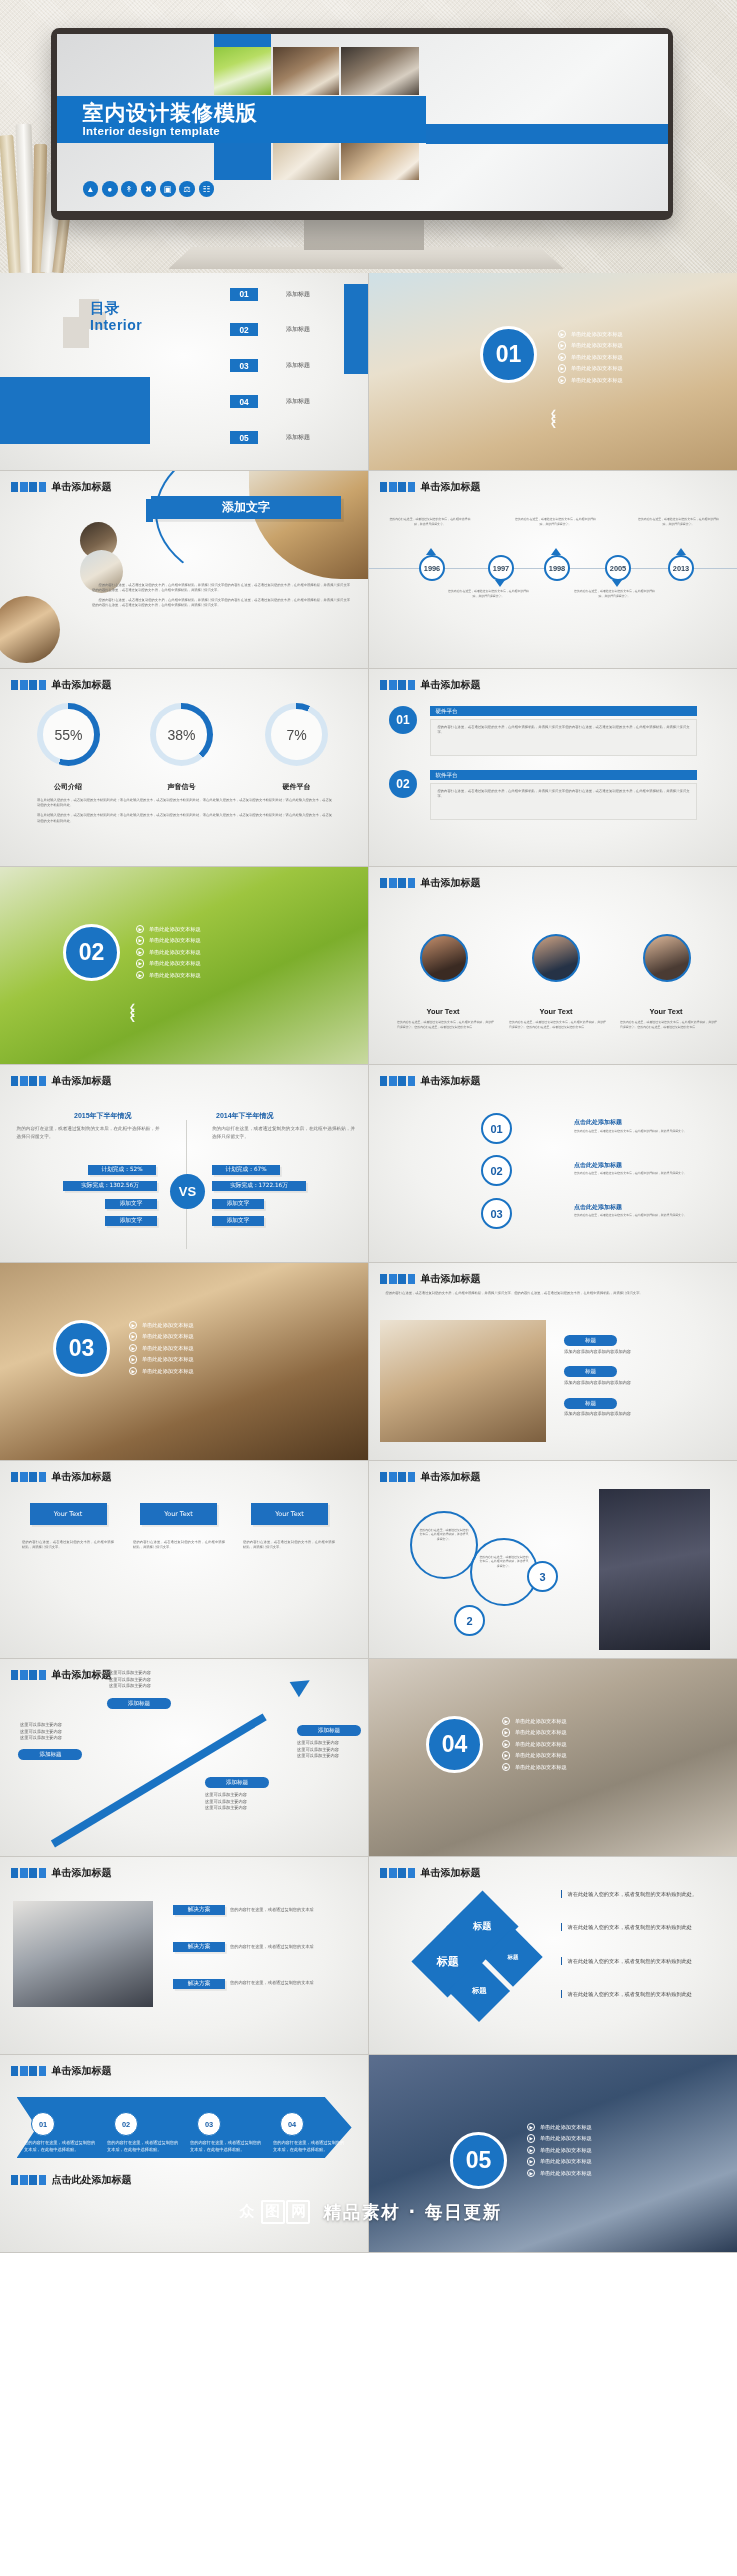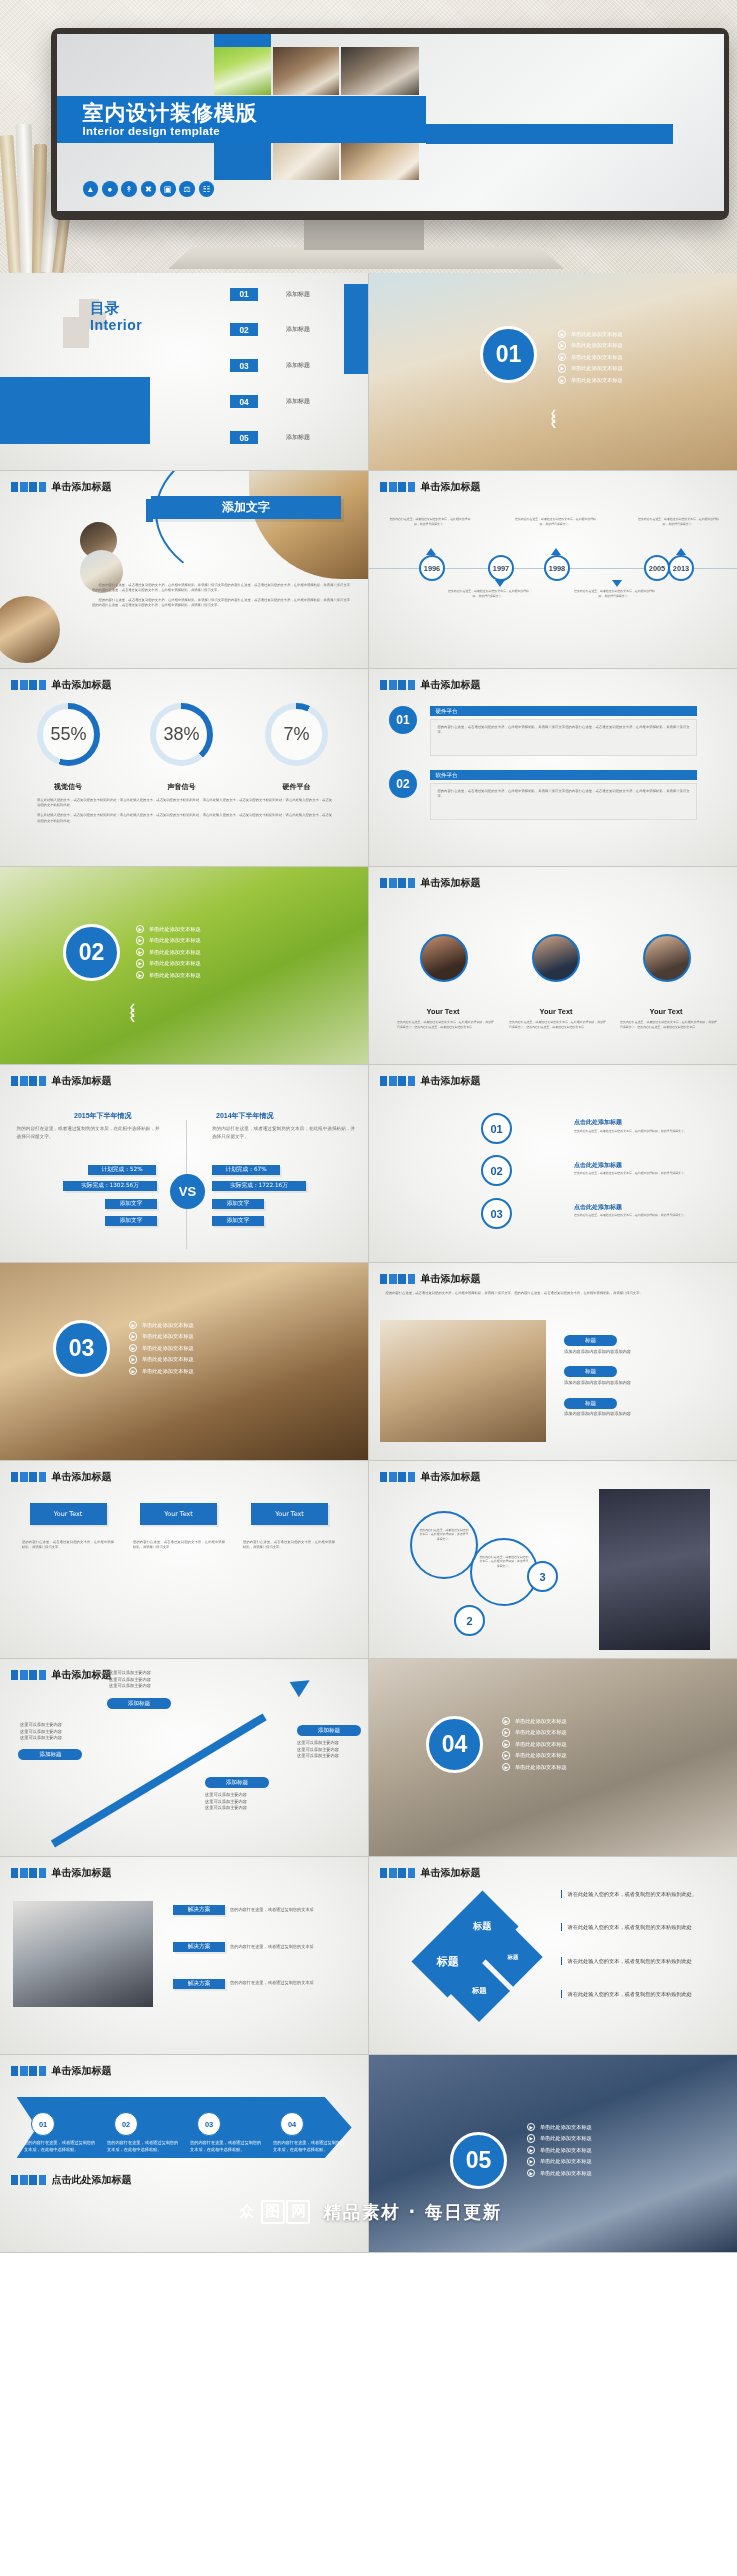--- a/index.html
+++ b/index.html
@@ -25,21 +25,21 @@
   
   .tubes { position: absolute; left: 0; bottom: 0; width: 74px; height: 157px; }
   .tube { position: absolute; bottom: 0; border-radius: 2.8px 2.8px 0 0; }
   .t1 { left: 3.7px;  width: 14px; height: 138px; background: linear-gradient(90deg,#cdbd97,#eee6d2,#c9b893); transform: rotate(-4deg); }
   .t2 { left: 17.5px; width: 15.7px; height: 149px; background: linear-gradient(90deg,#dcd9d2,#fbfaf7,#cfccc4); transform: rotate(-2deg); }
   .t3 { left: 33px; width: 13px; height: 129px; background: linear-gradient(90deg,#c3ab86,#e3d3b3,#bfa67f); transform: rotate(1deg); }
   .t4 { left: 44px; width: 14.7px; height: 101px; background: linear-gradient(90deg,#d8d5cd,#f7f6f2,#cbc8c0); transform: rotate(4deg); }
   .t5 { left: 57px; width: 11px; height: 79px;  background: linear-gradient(90deg,#bda887,#ddcfb4,#b49e7c); transform: rotate(7deg); }
 
   .monitor {
-    position: absolute; left: 51px; top: 28px; width: 678px; height: 192px;
+    position: absolute; left: 51px; top: 28px; width: 622px; height: 192px;
     background: #3a3431; border-radius: 8.3px; padding: 6.4px 5.5px 9.2px 5.5px;
     box-shadow: 0 9.2px 24px rgba(0,0,0,.30);
   }
   .screen { width: 100%; height: 100%; position: relative; overflow: hidden;
             background: linear-gradient(140deg,#d9dadb 0%,#eceded 42%,#f6f7f7 70%,#e4e5e6 100%); }
   .stand-neck { position: absolute; left: 304px; top: 219px; width: 120px; height: 31px;
                 background: linear-gradient(180deg,#cbc7bf,#b7b2a9); }
   .stand-base { position: absolute; left: 168px; top: 247px; width: 396px; height: 22px;
                 background: linear-gradient(180deg,#e6e2da,#cbc6bd);
                 clip-path: polygon(6% 0, 94% 0, 100% 100%, 0 100%); border-radius: 2.8px; }
@@ -149,21 +149,21 @@
              background: #fff; border: 2.3px solid #1a73c3; color: #34495e; font-size: 7.4px;
              display: flex; align-items: center; justify-content: center; font-weight: 600; }
   .tl-pin { position: absolute; width: 0; height: 0; border-left: 5.5px solid transparent;
             border-right: 5.5px solid transparent; }
   .tl-txt { position: absolute; width: 85px; }
 
   
   .donut { position: absolute; width: 63px; height: 63px; border-radius: 50%; }
   .donut .hole { position: absolute; inset: 6.4px; background: #fbfbfa; border-radius: 50%;
                  display: flex; align-items: center; justify-content: center;
-                 color: #4a4a4a; font-size: 18px; }
+                 color: #4a4a4a; font-size: 14px; }
   .stat-lbl { position: absolute; font-size: 7px; font-weight: bold; color: #222;
               text-align: center; width: 101px; font-family: "DejaVu Sans", sans-serif; }
 
   
   .np-circle { position: absolute; width: 28px; height: 28px; border-radius: 50%; background: #1a73c3;
                color: #fff; font-size: 12px; font-weight: bold; display: flex;
                align-items: center; justify-content: center; }
   .np-bar { position: absolute; height: 10px; background: #1a73c3; color: #fff; font-size: 5.5px;
             display: flex; align-items: center; padding-left: 5.5px; font-family: "DejaVu Sans", sans-serif; }
   .np-box { position: absolute; background: #f0f0ee; border: 0.9px solid #dcdcd8; }
@@ -367,21 +367,21 @@
             <i></i>
             <i></i>
           </span>
         <span class="hdr-txt">单击添加标题</span>
       </div>
       <div class="tl-line"></div>
 
       <div class="tl-node" style="left:50px;">1996</div>
       <div class="tl-node" style="left:119px;">1997</div>
       <div class="tl-node" style="left:175px;">1998</div>
-      <div class="tl-node" style="left:236px;margin-left:39px;">2005</div>
+      <div class="tl-node" style="left:236px;">2005</div>
       <div class="tl-node" style="left:299px;">2013</div>
 
       <div class="tl-pin" style="left:57px;top:77px;border-bottom:7.4px solid #1a73c3;"></div>
       <div class="tl-pin" style="left:126px;top:109px;border-top:7.4px solid #1a73c3;"></div>
       <div class="tl-pin" style="left:182px;top:77px;border-bottom:7.4px solid #1a73c3;"></div>
       <div class="tl-pin" style="left:243px;top:109px;border-top:7.4px solid #1a73c3;"></div>
       <div class="tl-pin" style="left:307px;top:77px;border-bottom:7.4px solid #1a73c3;"></div>
 
       <div class="tl-txt" style="left:18.4px;top:46px;">
         <p class="ph-txt ph-txt-s" style="text-align:center;">您的内容打在这里，或者通过复制您的文本后，在此框中选择粘贴，并选择只保留文字。</p>
@@ -414,21 +414,21 @@
       <div class="donut" style="left:37px;top:34px;background:conic-gradient(#1a6fc0 0% 55%, #d6e6f3 55% 100%);">
         <div class="hole">55%</div>
       </div>
       <div class="donut" style="left:150px;top:34px;background:conic-gradient(#1a6fc0 0% 38%, #d6e6f3 38% 100%);">
         <div class="hole">38%</div>
       </div>
       <div class="donut" style="left:265px;top:34px;background:conic-gradient(#1a6fc0 0% 7%, #d6e6f3 7% 100%);">
         <div class="hole">7%</div>
       </div>
 
-      <div class="stat-lbl" style="left:17.5px;top:113px;">视觉信号</div>
+      <div class="stat-lbl" style="left:17.5px;top:113px;">公司介绍</div>
       <div class="stat-lbl" style="left:131px;top:113px;">声音信号</div>
       <div class="stat-lbl" style="left:246px;top:113px;">硬件平台</div>
 
       <div style="position:absolute;left:37px;top:129px;width:295px;">
         <p class="ph-txt">请在此处输入您的文本，或者复制您的文本粘贴到此处；请在此处输入您的文本，或者复制您的文本粘贴到此处。请在此处输入您的文本，或者复制您的文本粘贴到此处；请在此处输入您的文本，或者复制您的文本粘贴到此处。</p>
         <p class="ph-txt" style="margin-top:4.6px;">请在此处输入您的文本，或者复制您的文本粘贴到此处；请在此处输入您的文本，或者复制您的文本粘贴到此处。请在此处输入您的文本，或者复制您的文本粘贴到此处；请在此处输入您的文本，或者复制您的文本粘贴到此处。</p>
       </div>
     </div>
 
     <div class="slide bg-light">

